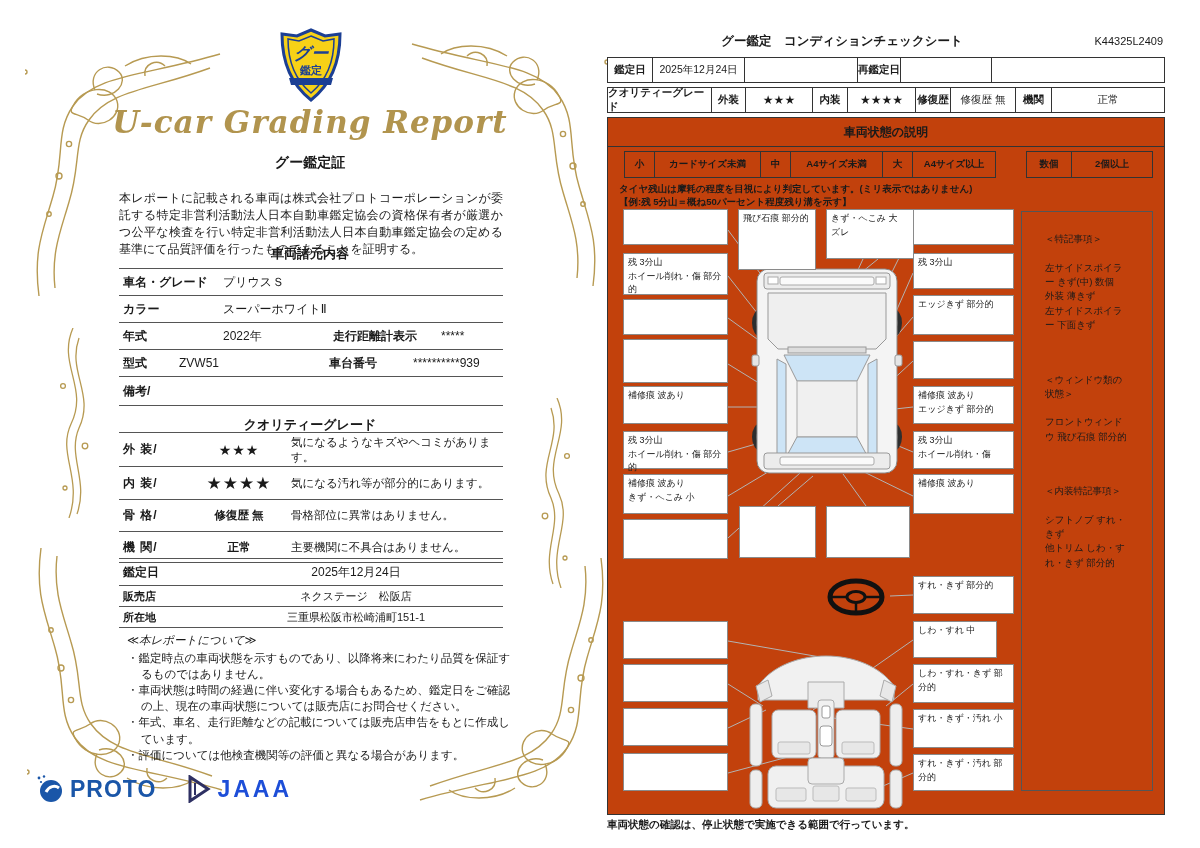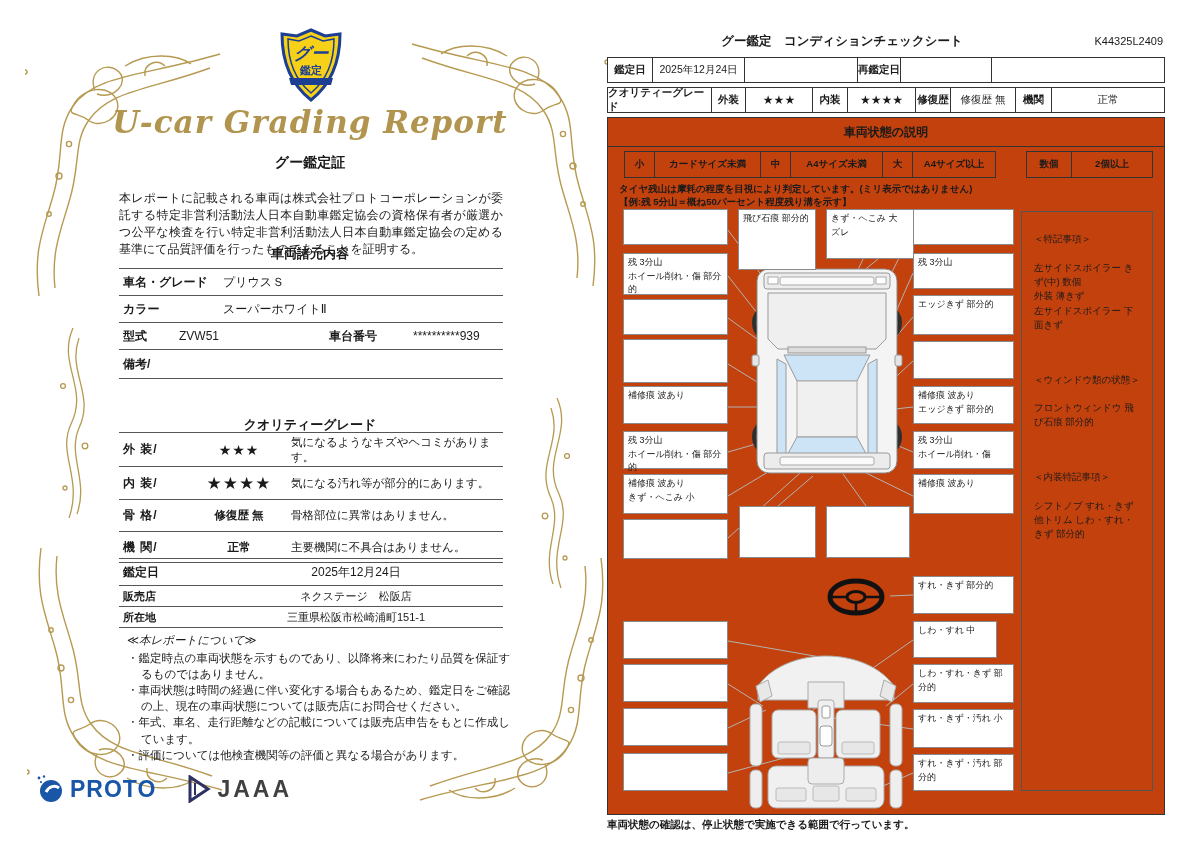--- a/index.html
+++ b/index.html
@@ -42,21 +42,21 @@
   .info-row.r1{min-height:26px;}
   .info-row.r2{min-height:20px;font-size:11px;font-family:Liberation Mono, monospace;}
   .info-row.r3{min-height:20px;font-size:11px;}
   .about{position:absolute;left:92px;top:604px;width:392px;font-size:11.5px;line-height:1.4;}
   .about-head{margin-bottom:2px;font-style:italic;}
   .about-item{padding-left:14px;text-indent:-14px;}
   .logos{position:absolute;left:0;top:746px;width:100%;display:flex;justify-content:flex-start;
       align-items:center;gap:30px;}
   .logo{display:flex;align-items:center;gap:5px;}
   .proto-text{font-size:23px;font-weight:bold;color:#1a56a8;letter-spacing:1px;}
-  .jaaa-text{font-size:23px;font-weight:bold;color:#404040;letter-spacing:3px;}
+  .jaaa-text{font-size:23px;font-weight:bold;color:#1d4ed8;letter-spacing:3px;}
   
   .sheet-title{position:absolute;left:607px;top:33px;width:470px;text-align:center;
       font-size:12.5px;font-weight:bold;}
   .sheet-code{position:absolute;left:1063px;top:35px;width:100px;text-align:right;font-size:11px;}
   .hdr-row{position:absolute;left:607px;width:558px;display:flex;border:1.4px solid #333;
       box-sizing:border-box;background:#fff;}
   .hdr-row .cell{border-right:1px solid #333;display:flex;align-items:center;
       justify-content:center;font-size:10.5px;box-sizing:border-box;height:24px;}
   .hdr-row .cell:last-child{border-right:none;}
   .cell.lab{font-weight:bold;}
@@ -65,21 +65,21 @@
   .main-title{position:absolute;left:0;top:0;width:100%;height:29px;border-bottom:1.2px solid #333;
       display:flex;align-items:center;justify-content:center;font-size:12px;font-weight:bold;box-sizing:border-box;}
   .legend{position:absolute;display:flex;border:1.2px solid #333;box-sizing:border-box;height:27px;}
   .legend .cell{border-right:1px solid #333;display:flex;align-items:center;justify-content:center;
       font-size:9.5px;font-weight:bold;box-sizing:border-box;}
   .legend .cell:last-child{border-right:none;}
   .tire-note{position:absolute;left:11px;top:65px;font-size:9.5px;font-weight:bold;line-height:1.35;}
   .ebox{position:absolute;border:1px solid #8a8a8a;background:#fff;font-size:9px;line-height:1.5;
       padding:2px 4px;white-space:pre-line;box-sizing:border-box;color:#222;}
   .notes-panel{position:absolute;left:413px;top:93px;width:132px;height:580px;
-      border:1.2px solid #555;box-sizing:border-box;padding:6px 12px;font-size:9.5px;line-height:1.5;}
+      border:1.2px solid #555;box-sizing:border-box;padding:6px 23px;font-size:9.5px;line-height:1.5;}
   .notes-sec{margin-bottom:12px;white-space:pre-line;}
   .connectors{position:absolute;left:0;top:0;pointer-events:none;}
   .footer-note{position:absolute;left:607px;top:818px;font-size:10.5px;font-weight:bold;}
 </style>
 </head>
 <body>
 
 <svg width="0" height="0" style="position:absolute" aria-hidden="true">
   <defs>
     <g id="flo" stroke="#b79a52" fill="none" stroke-width="1.4">
@@ -141,20 +141,26 @@
 
   <div class="sec-head" style="top:217px">車両諸元内容</div>
   <div class="spec-table">
     <div class="spec-row g2">
       <span class="spec-label">車名・グレード</span>
       <span>プリウスＳ</span>
     </div>
     <div class="spec-row g2">
       <span class="spec-label">カラー</span>
       <span>スーパーホワイトⅡ</span>
+    </div>
+    <div class="spec-row g4a">
+      <span class="spec-label">年式</span>
+      <span>2022年</span>
+      <span class="spec-label">走行距離計表示</span>
+      <span>*****</span>
     </div>
     <div class="spec-row g4b">
       <span class="spec-label">型式</span>
       <span>ZVW51</span>
       <span class="spec-label">車台番号</span>
       <span>**********939</span>
     </div>
     <div class="spec-row g2">
       <span class="spec-label">備考/</span>
       <span></span>

